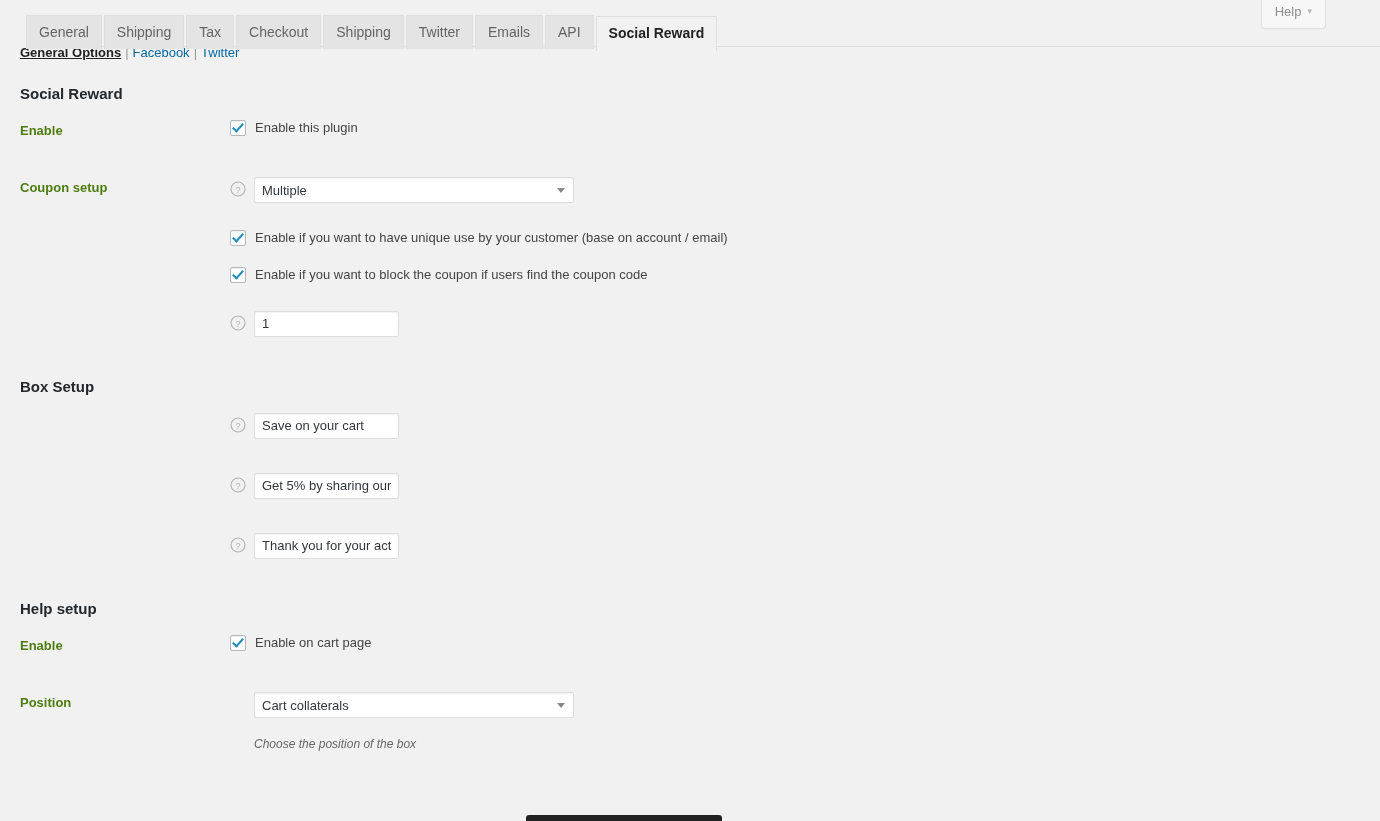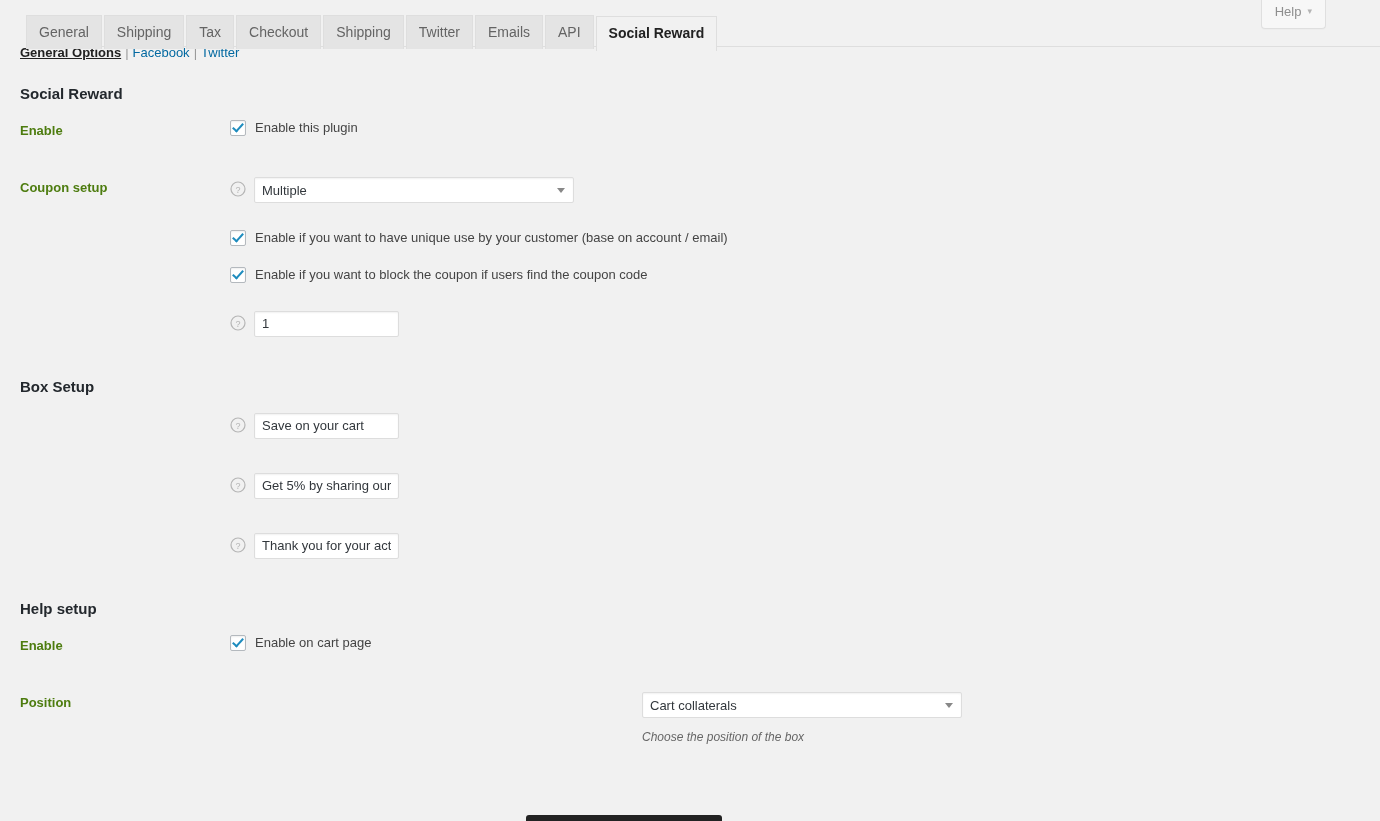--- a/index.html
+++ b/index.html
@@ -231,21 +231,21 @@
     border: 1px solid #ddd;
     background: #fff;
     border-radius: 2px;
     font-family: inherit;
     font-size: 13px;
     color: #32373c;
     box-shadow: inset 0 1px 2px rgba(0,0,0,0.06);
   }
   .desc {
     display: block;
-    margin-top: 12px;
+    margin-top: 19px;
     font-style: italic;
     font-size: 12px;
     color: #666;
   }
   .spacer-row td, .spacer-row th { padding-top: 10px; padding-bottom: 10px; }
 
   
   .bottom-peek {
     position: absolute;
     left: 526px;
@@ -415,21 +415,21 @@
         <td>
           <label class="cb-label">
             <span class="cbox checked"></span>
             <span>Enable on cart page</span>
           </label>
         </td>
       </tr>
       <tr>
         <th>Position</th>
         <td>
-          <div class="field-row" style="padding-left:24px;justify-content:center;">
+          <div class="field-row" style="padding-left:24px;">
             <div>
               <span class="select-wrap">
                 <select class="wc-select">
                   <option>Cart collaterals</option>
                 </select>
                 <span class="arrow"></span>
               </span>
               <span class="desc">Choose the position of the box</span>
             </div>
           </div>

